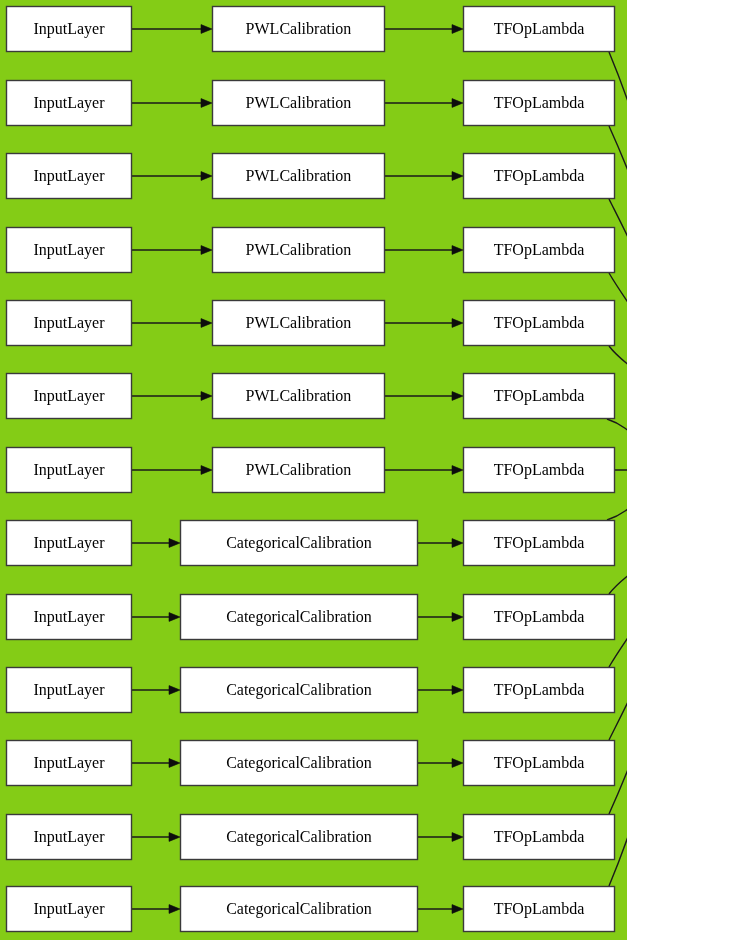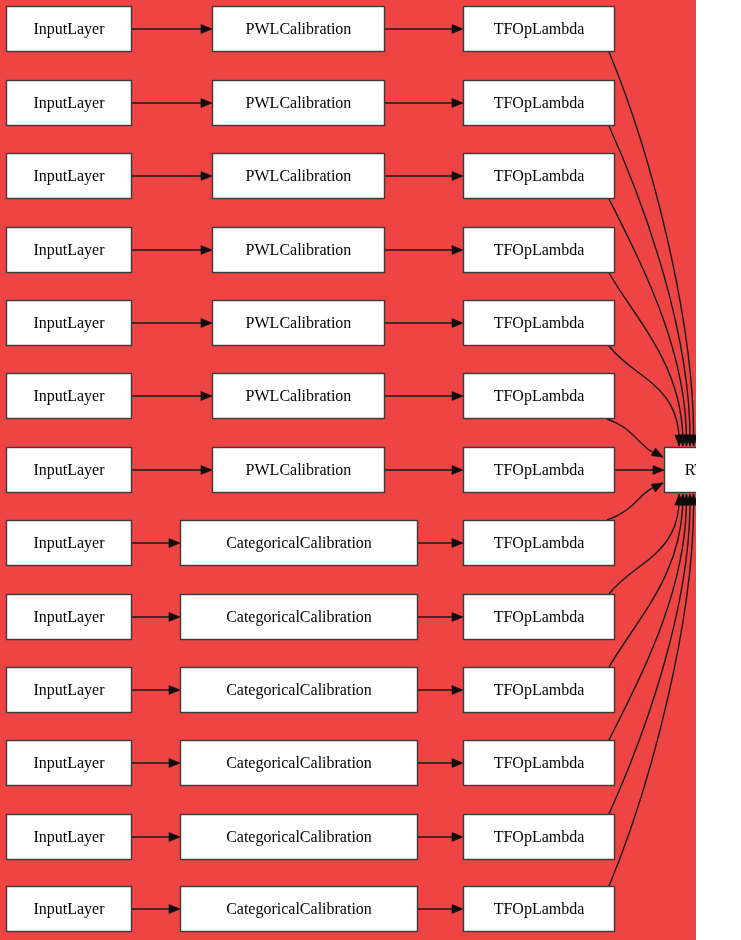--- a/index.html
+++ b/index.html
@@ -2,23 +2,23 @@
 <html><head>
 <meta charset="utf-8">
 <style>
   html, body {
     margin: 0;
     padding: 0;
     background: #ffffff;
   }
   #diagram-root {
     position: relative;
-    width: 696px;
+    width: 627px;
     height: 940px;
-    background: #ef4444;
+    background: #84cc16;
     font-family: "Liberation Serif", "DejaVu Serif", serif;
     overflow: hidden;
   }
   svg#graph {
     display: block;
     width: 741px;
     height: 940px;
   }
   .node-box {
     fill: #ffffff;

